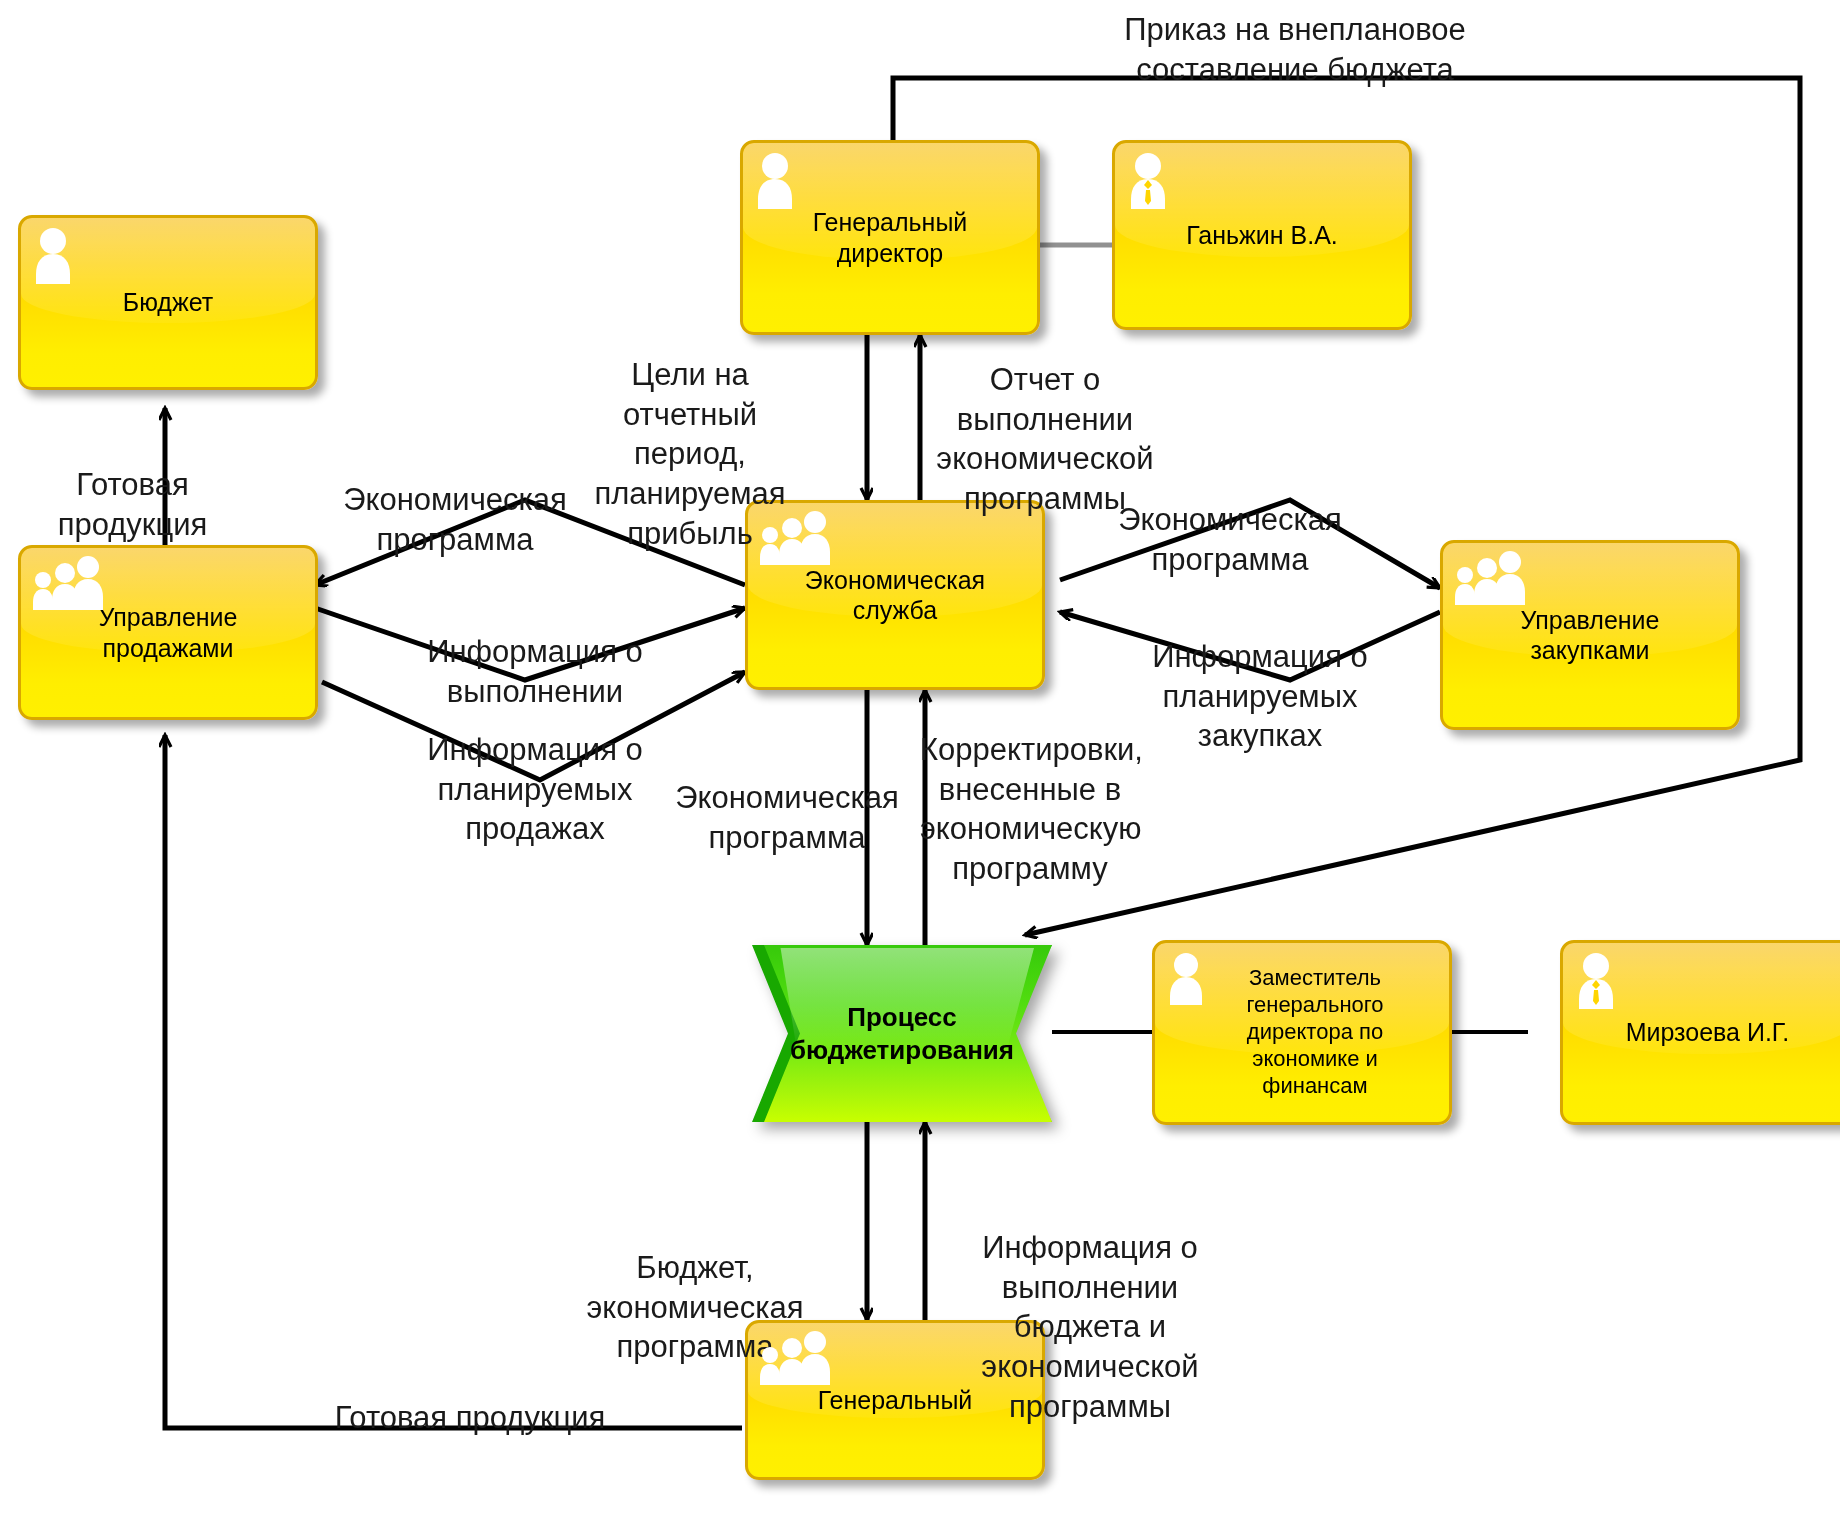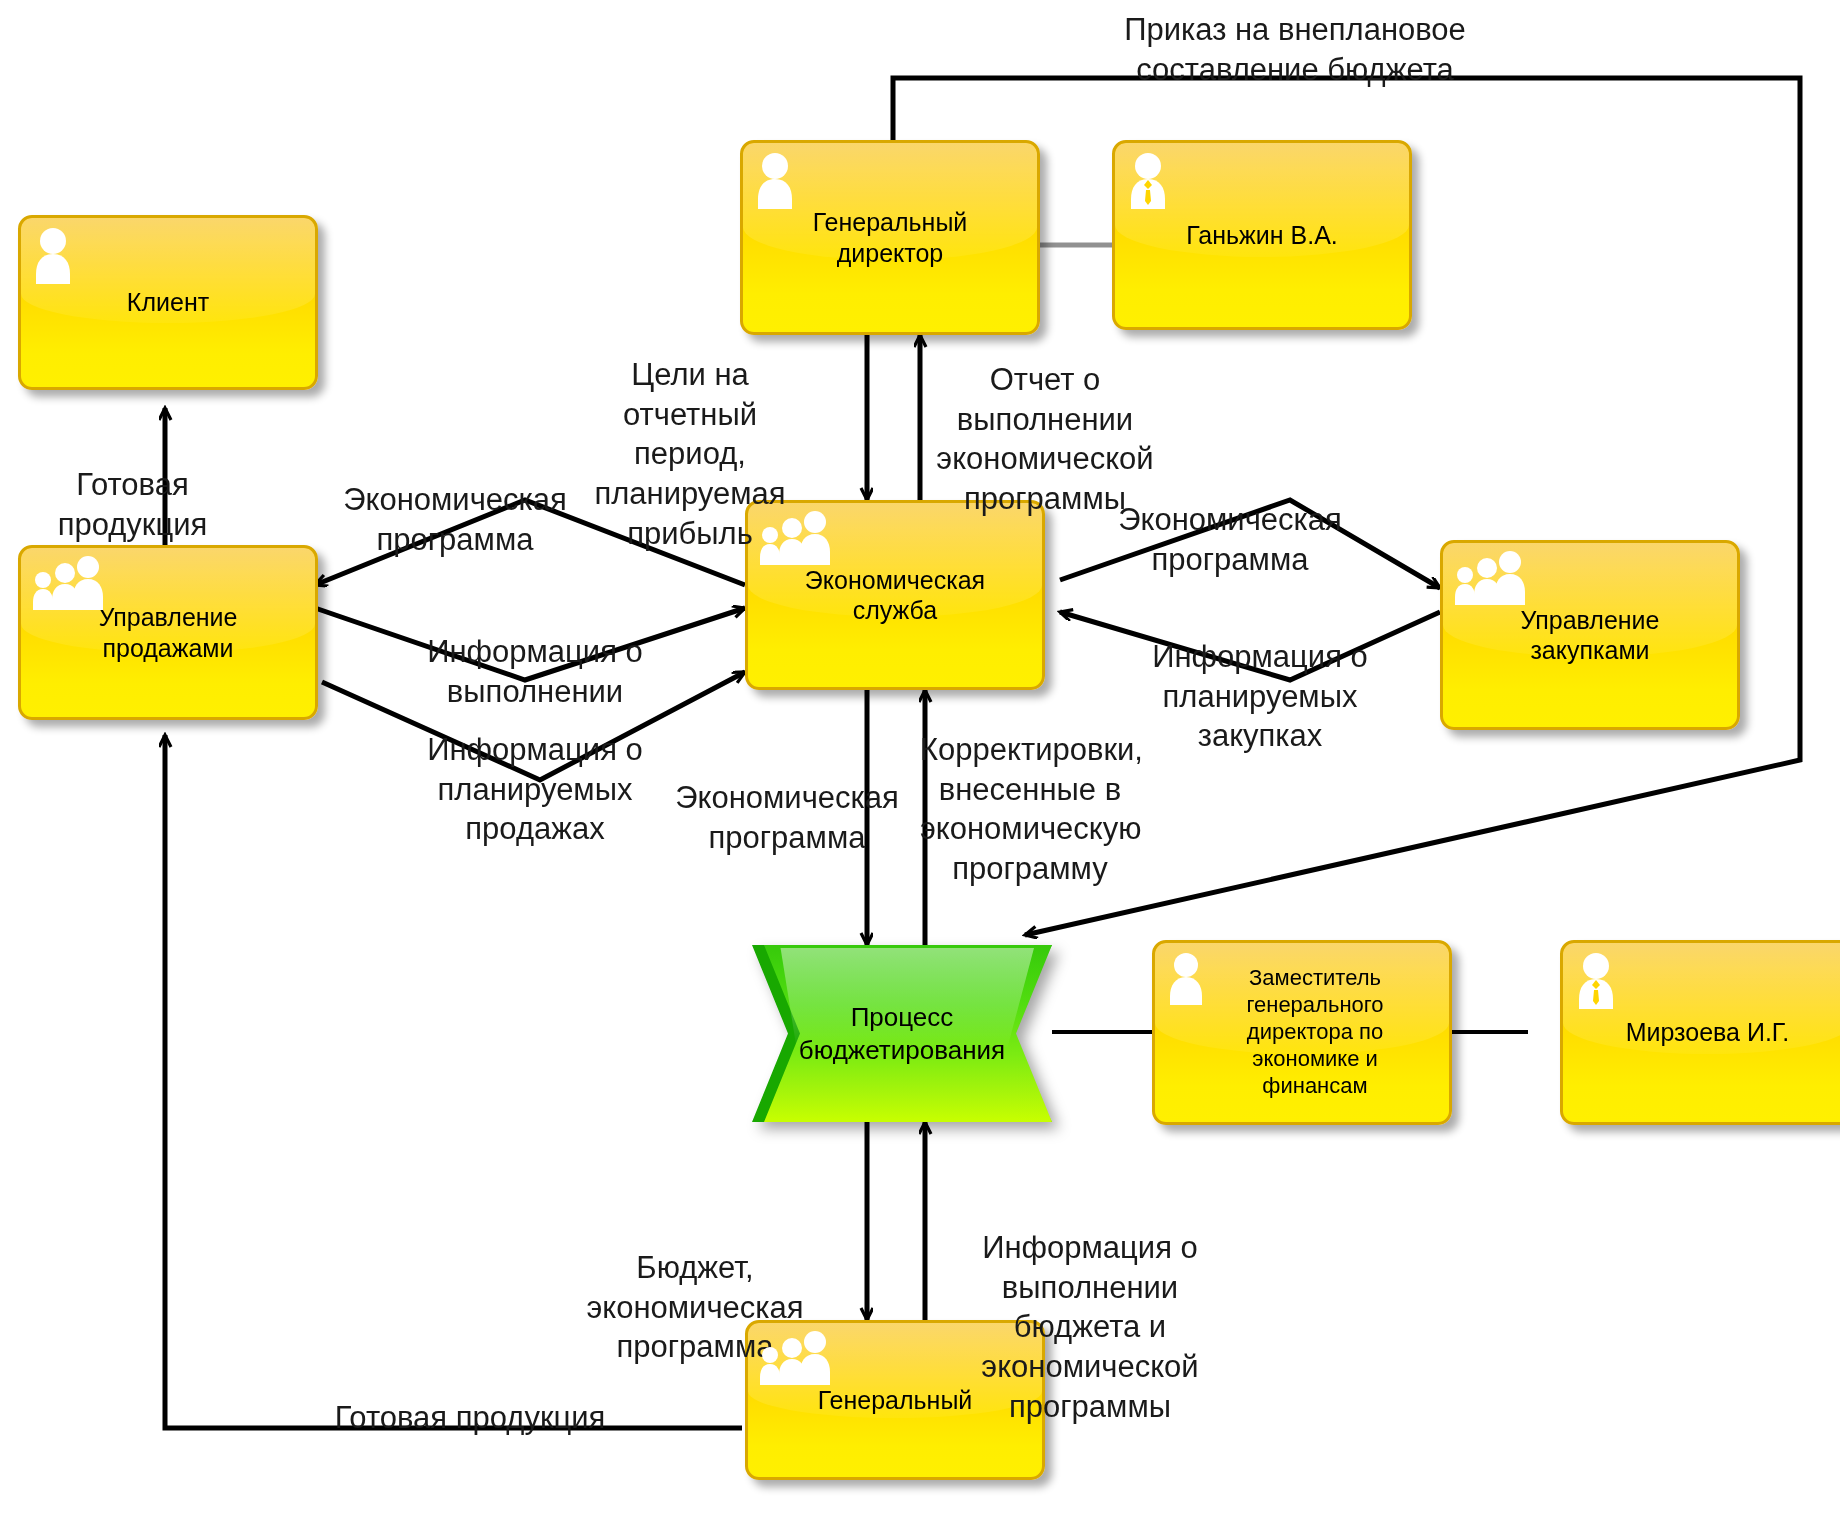--- a/index.html
+++ b/index.html
@@ -102,21 +102,21 @@
     position: absolute;
     left: 6%; right: 6%; top: 3px;
     height: 56%;
     background: linear-gradient(to bottom, rgba(255,255,255,0.45), rgba(255,255,255,0.02));
     -webkit-clip-path: polygon(4% 0%, 100% 0%, 90% 100%, 10% 100%);
     clip-path: polygon(4% 0%, 100% 0%, 90% 100%, 10% 100%);
   }
   .process .label {
     position: relative;
     z-index: 5;
-    font-weight: normal;
+    font-weight: bold;
     font-size: 26px;
     line-height: 1.25;
     color: #000;
     text-align: center;
     white-space: pre-line;
   }
 
   
   .flabel {
     position: absolute;
@@ -179,21 +179,21 @@
   <div class="node" style="left:18px; top:215px; width:300px; height:175px;">
     <span class="gloss"></span>
     <span class="nodeicon">
       <svg width="44" height="58" viewBox="0 0 44 58">
           <g fill="#ffffff">
         <circle cx="22" cy="15" r="13"></circle>
         <path d="M22 28c-12 0-17 9-17 20v10h34V48c0-11-5-20-17-20z"></path>
       </g>
         </svg>
     </span>
-    <span class="label">Клиент</span>
+    <span class="label">Бюджет</span>
   </div>
 
   <div class="node" style="left:18px; top:545px; width:300px; height:175px;">
     <span class="gloss"></span>
     <span class="nodeicon">
       <svg width="72" height="58" viewBox="0 0 72 58">
           <g fill="#ffffff">
         <circle cx="12" cy="24" r="8"></circle>
             <path d="M12 33c-7 0-10 6-10 13v8h20v-8c0-7-3-13-10-13z"></path>
         <circle cx="34" cy="17" r="10"></circle>

